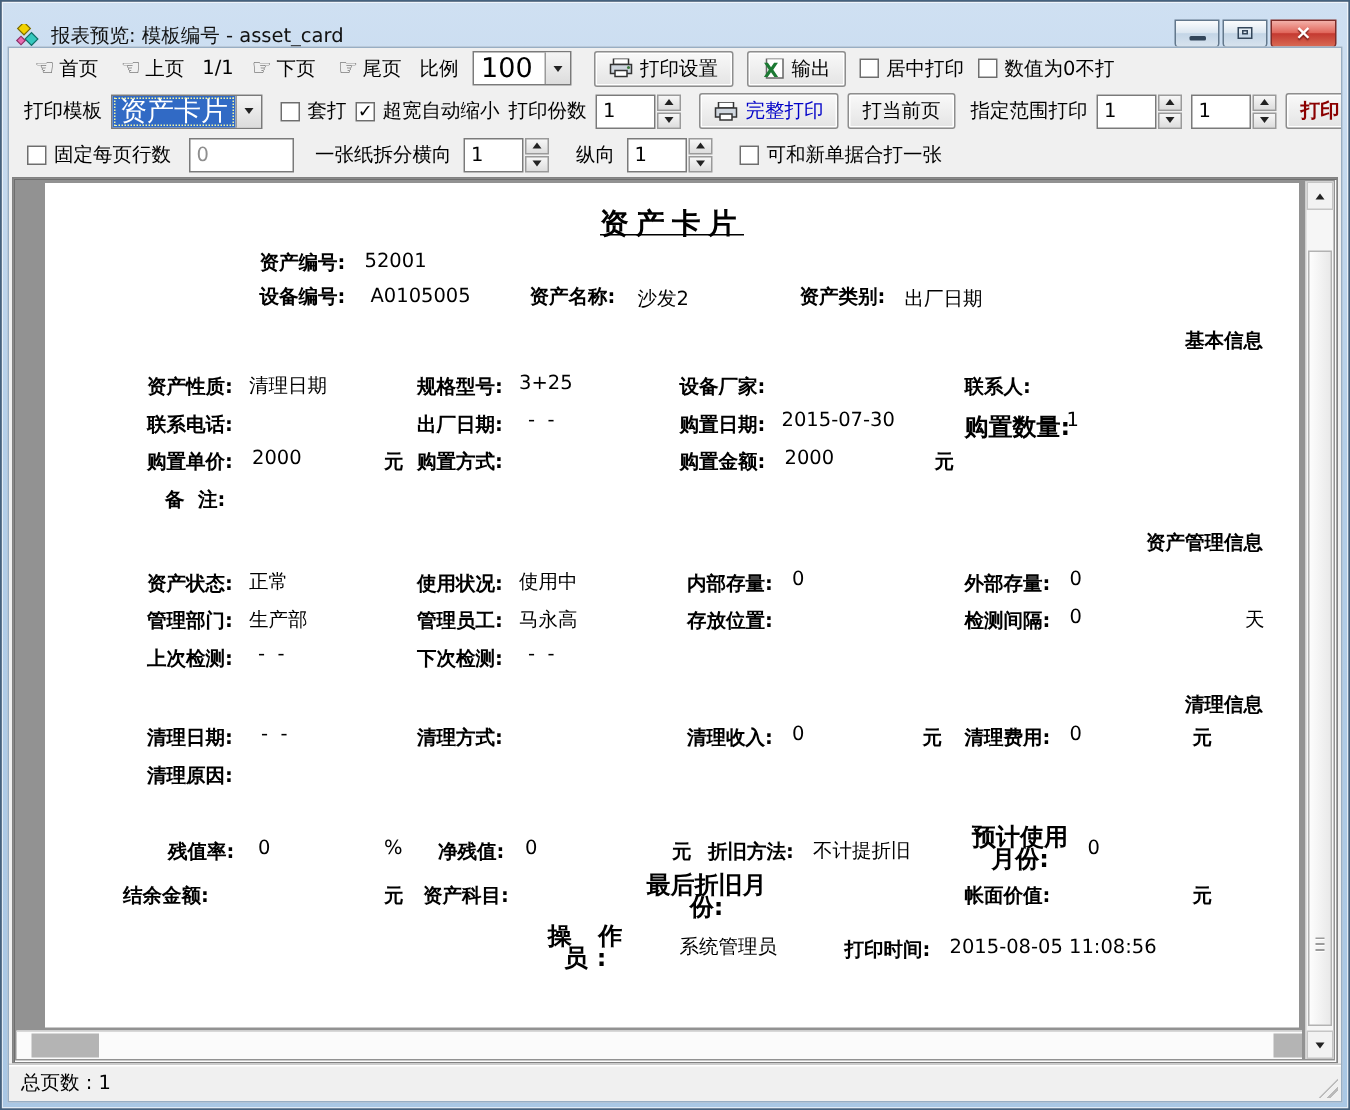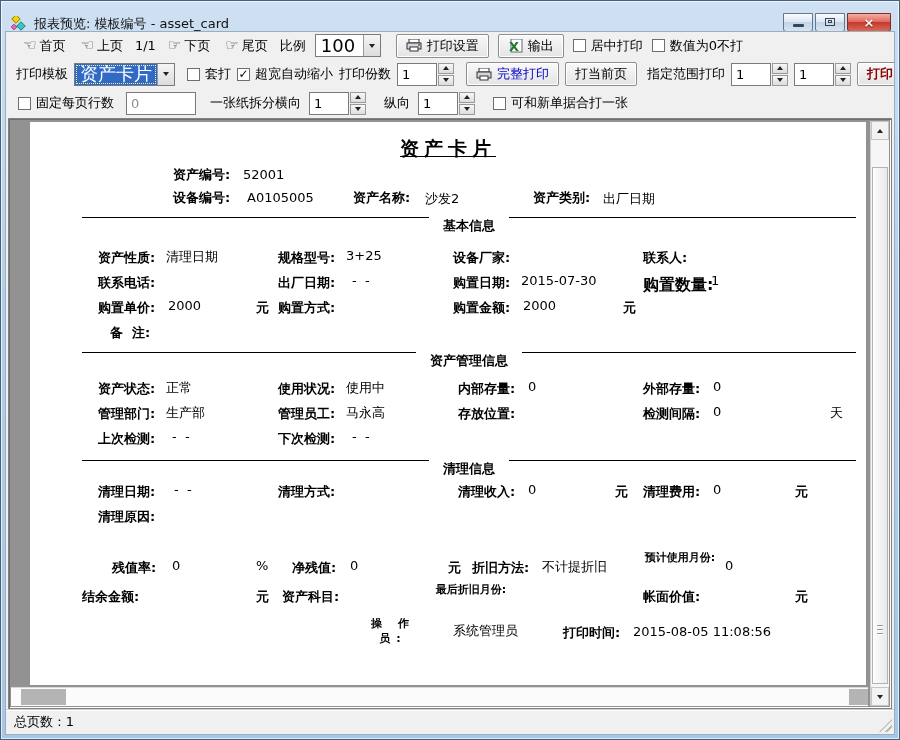--- a/index.html
+++ b/index.html
@@ -61,22 +61,22 @@
     border:1px solid #9a9a9a; border-bottom:none; border-radius:3px 3px 0 0; background:#f0f0f0; }
   .tab.active { z-index:3; height:24px; padding-top:4px; box-shadow:inset 1px 1px 0 #fff; margin-bottom:-1px; }
   
   .preview { flex:1; position:relative; margin:1px 2px 0; background:#929292;
     border:1px solid #828282; box-shadow: inset 1px 1px 0 #6f6f6f, inset -1px -1px 0 #fdfdfd; }
   .page { position:absolute; left:21px; top:3px; right:25px; bottom:23px; background:#fff; overflow:hidden; }
   .doc-title { position:absolute; top:14px; left:0; right:0; text-align:center;
     font-size:19px; font-weight:bold; text-decoration:underline; letter-spacing:5px; }
   .dl { position:absolute; font-weight:bold; font-size:13px; white-space:pre; }
   .dv { position:absolute; font-size:13px; white-space:pre; }
-  .dl2 { position:absolute; font-weight:bold; font-size:11px; text-align:center; line-height:15px; }
-  .sect { position:absolute; left:52px; right:10px; display:flex; align-items:flex-start; height:16px; }
+  .dl2 { position:absolute; font-weight:bold; font-size:16px; text-align:center; line-height:15px; }
+  .sect { position:absolute; left:52px; right:10px; display:flex; align-items:flex-end; height:16px;flex-direction:column; }
   .sect .ln { flex:1; border-top:1px solid #000; }
   .sect .st { padding:0 14px; font-weight:bold; font-size:13px; white-space:nowrap; }
   
   .vscroll { position:absolute; top:2px; right:2px; bottom:2px; width:19px; background:#f6f6f6; border-left:1px solid #cfcfcf; }
   .vbtn { position:absolute; left:0; right:0; height:19px; background:#f2f2f2; border:1px solid #c5c5c5;
     display:flex; align-items:center; justify-content:center; }
   .vbtn.up { top:0; } .vbtn.dn { bottom:0; }
   .vthumb { position:absolute; left:1px; right:1px; top:46px; bottom:22px;
     background:linear-gradient(90deg,#fdfdfd,#e9e9e9); border:1px solid #b2b2b2; }
   .vgrip { position:absolute; left:4px; right:4px; bottom:48px; height:10px;

